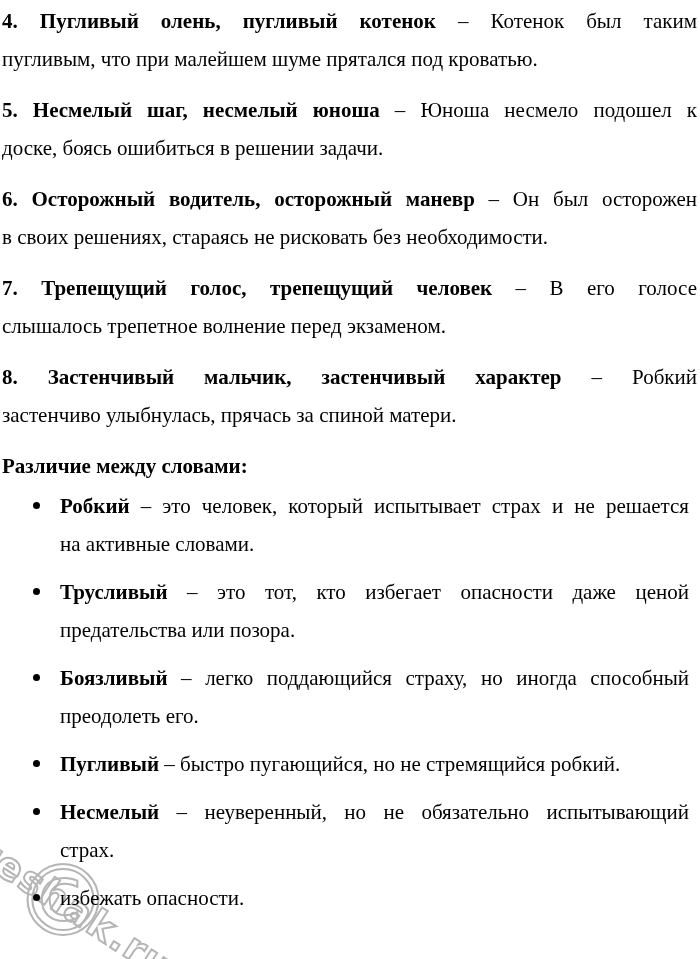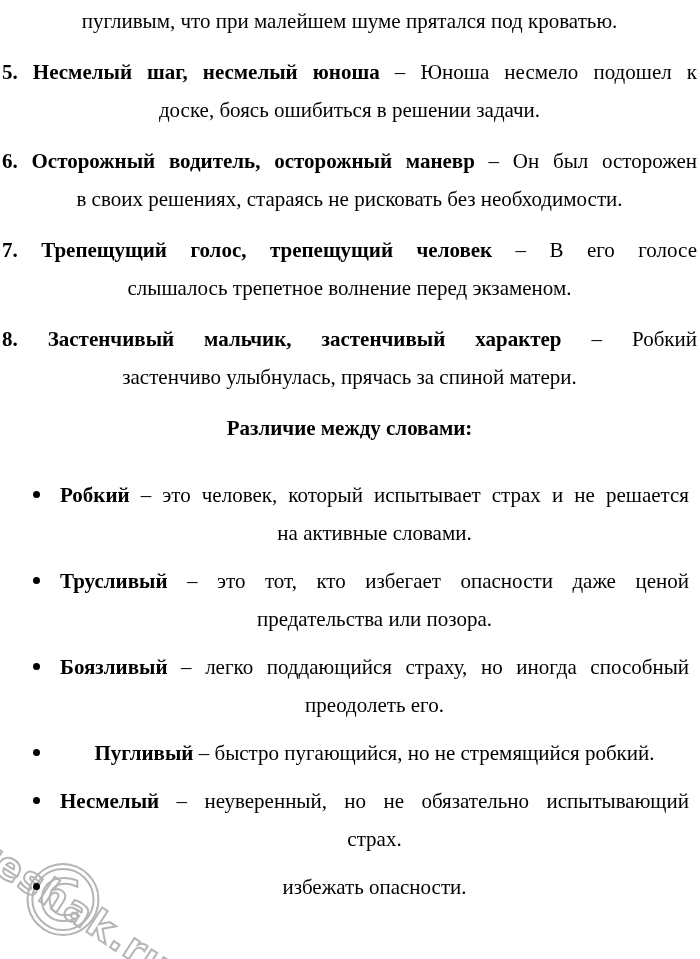--- a/index.html
+++ b/index.html
@@ -10,29 +10,29 @@
     position: relative;
     font-family: "Liberation Serif", "DejaVu Serif", serif;
     color: #000000;
   }
   .doc {
     position: relative;
     z-index: 1;
     padding: 2px 3px 0 2px;
     font-size: 21px;
   }
-  .line { line-height: 38px; text-align: center; }
+  .line { line-height: 38px; text-align: left; }
   .jfull { text-align: justify; text-align-last: justify; }
   .b { font-weight: bold; }
   .r { font-weight: normal; }
   .para { margin: 0 0 13px 0; }
   .heading {
     font-weight: bold;
     line-height: 38px;
-    margin: 0 0 29px 0;
+    margin: 0 0 2px 0;
   }
   .bullet {
     position: relative;
     padding-left: 58px;
     margin: 0 8px 10px 0;
   }
   .bullet .dot {
     position: absolute;
     left: 31px; top: 15px;
     width: 7px; height: 7px;
@@ -69,20 +69,21 @@
 </style>
 </head>
 <body>
 
 <div class="wm-text">reshak.ru</div>
 <div class="wm-copy">©</div>
 
 <div class="doc">
   <div id="numbered-container">
       <div class="para">
+        <div class="line jfull"><span class="b">4. Пугливый олень, пугливый котенок</span><span class="r"> – Котенок был таким</span></div>
         <div class="line"><span class="r">пугливым, что при малейшем шуме прятался под кроватью.</span></div>
       </div>
       <div class="para">
         <div class="line jfull"><span class="b">5. Несмелый шаг, несмелый юноша</span><span class="r"> – Юноша несмело подошел к</span></div>
         <div class="line"><span class="r">доске, боясь ошибиться в решении задачи.</span></div>
       </div>
       <div class="para">
         <div class="line jfull"><span class="b">6. Осторожный водитель, осторожный маневр</span><span class="r"> – Он был осторожен</span></div>
         <div class="line"><span class="r">в своих решениях, стараясь не рисковать без необходимости.</span></div>
       </div>

